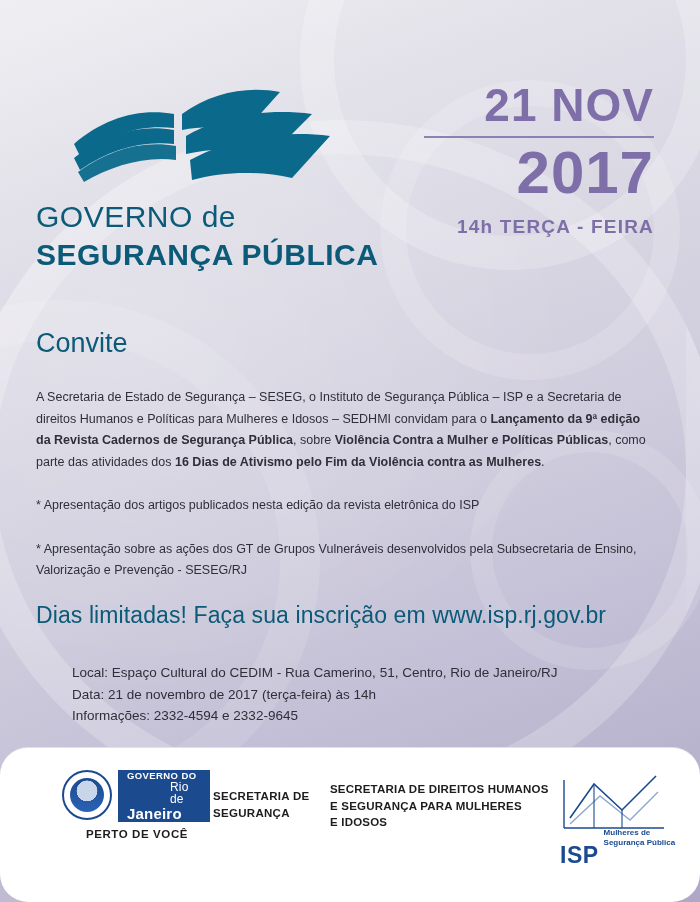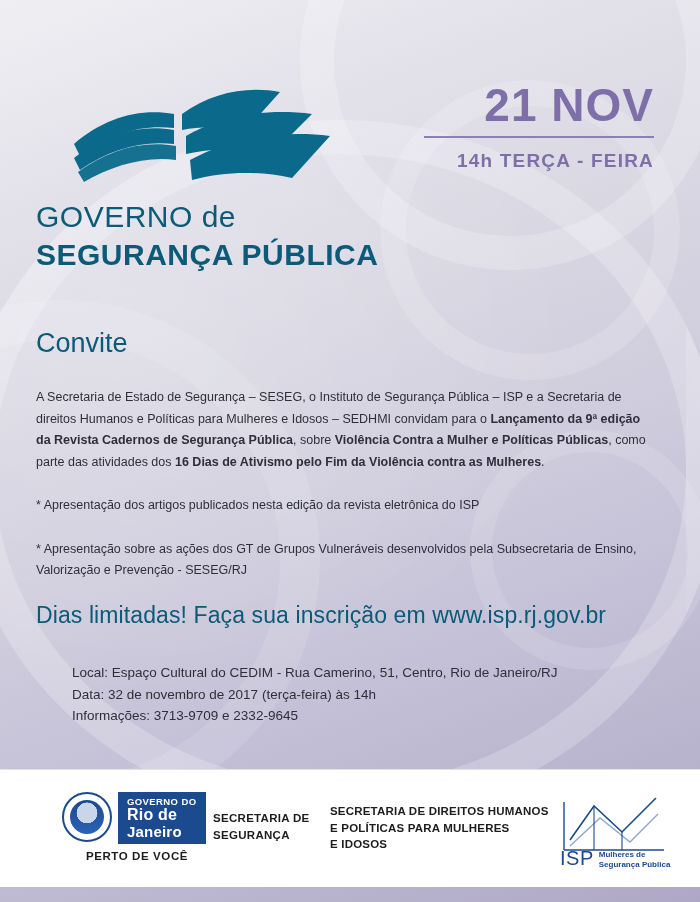--- a/index.html
+++ b/index.html
@@ -136,25 +136,26 @@
     color: #2f2f3a;
     font-size: 13.5px;
     line-height: 1.6;
   }
   .details div { white-space: nowrap; }
 
   
   .footer {
     position: absolute;
     left: 0;
-    bottom: 15px;
+    bottom: 0;
     width: 700px;
-    height: 118px;
+    height: 155px;
     background: #ffffff;
     border-top: 1px solid #e2e2e2;
+    border-radius: 28px;
   }
   .footer-inner {
     position: relative;
     width: 100%;
     height: 100%;
   }
   .gov-logo {
     position: absolute;
     left: 62px;
     top: 22px;
@@ -185,21 +186,21 @@
     margin-left: 6px;
     background: #1b4a8f;
     color: #ffffff;
     padding: 5px 10px 5px 9px;
     display: flex;
     flex-direction: column;
     justify-content: center;
     line-height: 1.05;
   }
   .gov-text .g1 { font-size: 9.5px; font-weight: 700; letter-spacing: 0.4px; }
-  .gov-text .g2 { font-size: 16px; font-weight: 700; letter-spacing: 0.2px; }
+  .gov-text .g2 { font-size: 12px; font-weight: 400; letter-spacing: 0.2px; margin-left: 43px; }
   .gov-text .g3 { font-size: 15px; font-weight: 700; letter-spacing: 0.2px; }
   .gov-tag {
     position: absolute;
     left: 62px;
     top: 80px;
     width: 150px;
     text-align: center;
     font-size: 11.5px;
     font-weight: 700;
     color: #1d1d1d;
@@ -233,25 +234,26 @@
     height: 66px;
   }
   .isp-word {
     position: absolute;
     left: 560px;
     top: 78px;
     display: flex;
     align-items: flex-start;
   }
   .isp-word .isp-big {
-    font-size: 20px;
-    font-weight: 400;
+    font-size: 23px;
+    font-weight: 700;
     color: #1b4a8f;
     letter-spacing: 0.5px;
     line-height: 1;
+    margin-top: 18px;
   }
   .isp-word .isp-sub {
     margin-left: 5px;
     font-size: 8px;
     font-weight: 700;
     color: #1b4a8f;
     line-height: 1.25;
     padding-top: 2px;
   }
 </style>
@@ -282,37 +284,38 @@
   </div>
 
   <div class="brand-title">
     <div class="l1">GOVERNO de</div>
     <div class="l2">SEGURANÇA PÚBLICA</div>
   </div>
 
   <div class="date-block">
     <div class="date-day">21 NOV</div>
     <div class="date-rule"></div>
+    <div class="date-year">2017</div>
     <div class="date-time">14h TERÇA - FEIRA</div>
   </div>
 
   <div class="invite-heading">Convite</div>
 
   <div class="body-copy">
     <p class="gap"><span>A Secretaria de Estado de Segurança – SESEG, o Instituto de Segurança Pública – ISP e a Secretaria de direitos Humanos e Políticas para Mulheres e Idosos – SEDHMI convidam para o </span><b>Lançamento da 9ª edição da Revista Cadernos de Segurança Pública</b><span>, sobre </span><b>Violência Contra a Mulher e Políticas Públicas</b><span>, como parte das atividades dos </span><b>16 Dias de Ativismo pelo Fim da Violência contra as Mulheres</b><span>.</span></p>
     <p class="gap">* Apresentação dos artigos publicados nesta edição da revista eletrônica do ISP</p>
     <p>* Apresentação sobre as ações dos GT de Grupos Vulneráveis desenvolvidos pela Subsecretaria de Ensino, Valorização e Prevenção - SESEG/RJ</p>
   </div>
 
   <div class="cta">Dias limitadas! Faça sua inscrição em www.isp.rj.gov.br</div>
 
   <div class="details">
     <div>Local: Espaço Cultural do CEDIM - Rua Camerino, 51, Centro, Rio de Janeiro/RJ</div>
-    <div>Data: 32 de novembro de 2017 (terça-feira) às 14h</div>
-    <div>Informações: 3713-9709 e 2332-9645</div>
+    <div>Data: 21 de novembro de 2017 (terça-feira) às 14h</div>
+    <div>Informações: 2332-4594 e 2332-9645</div>
   </div>
 
   <div class="footer">
     <div class="footer-inner">
 
       <div class="gov-logo">
         <div class="gov-shield"></div>
         <div class="gov-text">
           <span class="g1">GOVERNO DO</span>
           <span class="g2">Rio de</span>
@@ -321,21 +324,21 @@
       </div>
       <div class="gov-tag">PERTO DE VOCÊ</div>
 
       <div class="seseg-text">
         <div>SECRETARIA DE</div>
         <div>SEGURANÇA</div>
       </div>
 
       <div class="sedhmi-text">
         <div>SECRETARIA DE DIREITOS HUMANOS</div>
-        <div>E POLÍTICAS PARA MULHERES</div>
+        <div>E SEGURANÇA PARA MULHERES</div>
         <div>E IDOSOS</div>
       </div>
 
       <div class="isp-logo">
         <svg viewBox="0 0 110 66" width="110" height="66" xmlns="http://www.w3.org/2000/svg">
           <polyline points="4,58 4,10" stroke="#1b4a8f" stroke-width="1.4" fill="none"></polyline>
           <polyline points="4,58 104,58" stroke="#1b4a8f" stroke-width="1.4" fill="none"></polyline>
           <polyline points="10,48 34,14 62,40 96,6" stroke="#1b4a8f" stroke-width="1.6" fill="none"></polyline>
           <polyline points="10,54 40,26 70,50 98,22" stroke="#8fa8cc" stroke-width="1.4" fill="none"></polyline>
           <polyline points="34,14 34,58" stroke="#1b4a8f" stroke-width="1.1" fill="none"></polyline>

